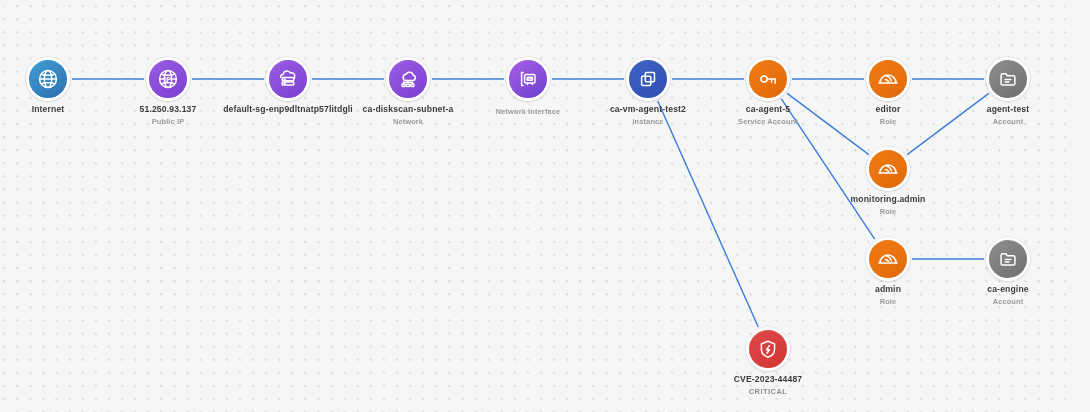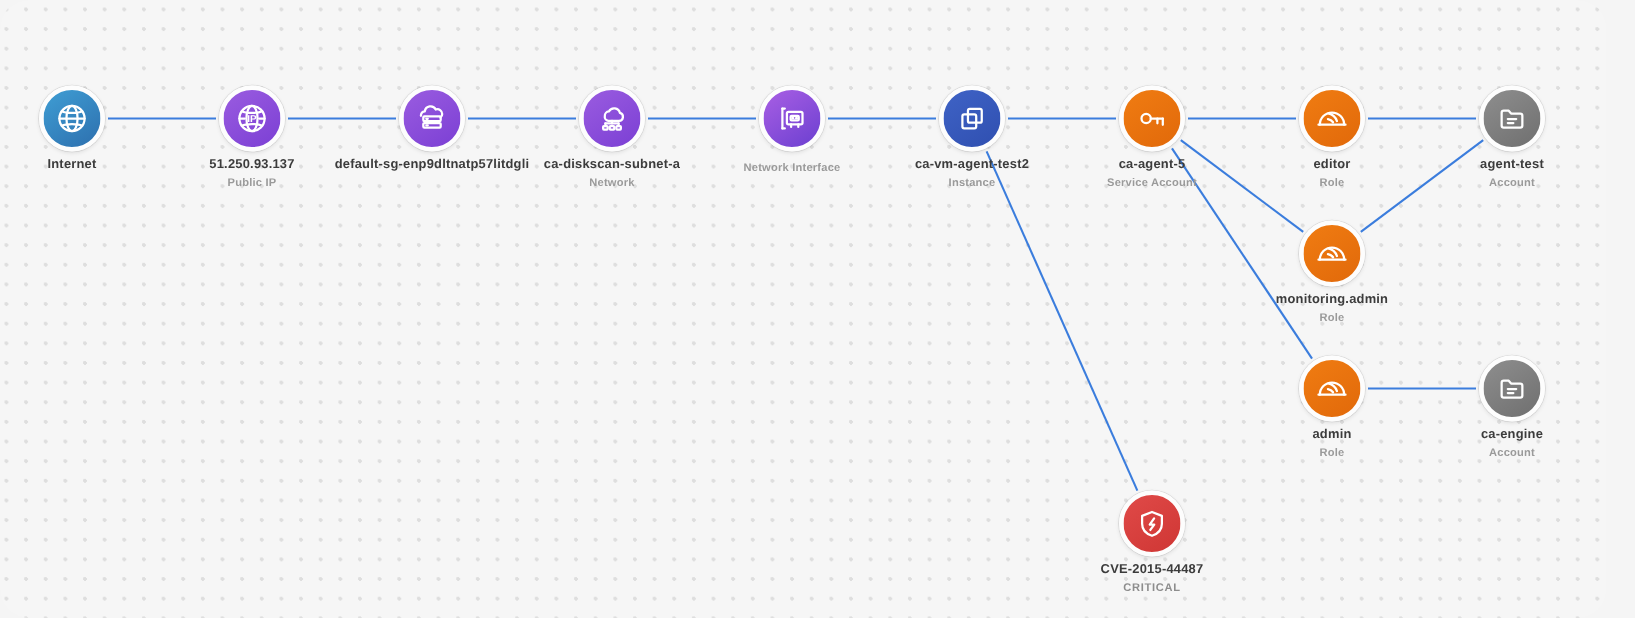--- a/index.html
+++ b/index.html
@@ -271,18 +271,18 @@
         </div>
       </div>
       <div class="node" style="left: 768px; top: 349px;">
         <div class="node-disc" style="background: linear-gradient(145deg, rgb(224, 74, 72), rgb(207, 54, 52));">
           <svg width="24" height="24" viewBox="0 0 24 24">
             <path d="M12 4.3 l6.6 2.6 v5.3 c0 4.1 -2.9 6.8 -6.6 8 c-3.7 -1.2 -6.6 -3.9 -6.6 -8 v-5.3z" stroke="#ffffff" fill="none" stroke-width="1.5" stroke-linecap="round" stroke-linejoin="round"></path>
             <path d="M13.4 8.6 l-2.9 4.1 h3 l-2.6 3.6" stroke="#ffffff" fill="none" stroke-width="1.5" stroke-linecap="round" stroke-linejoin="round"></path>
           </svg>
         </div>
         <div class="labels">
-          <div class="lbl-title">CVE-2015-44487</div>
+          <div class="lbl-title">CVE-2023-44487</div>
           <div class="lbl-sub crit">CRITICAL</div>
         </div>
       </div>
     </div>
 </div>
 
 </body></html>

